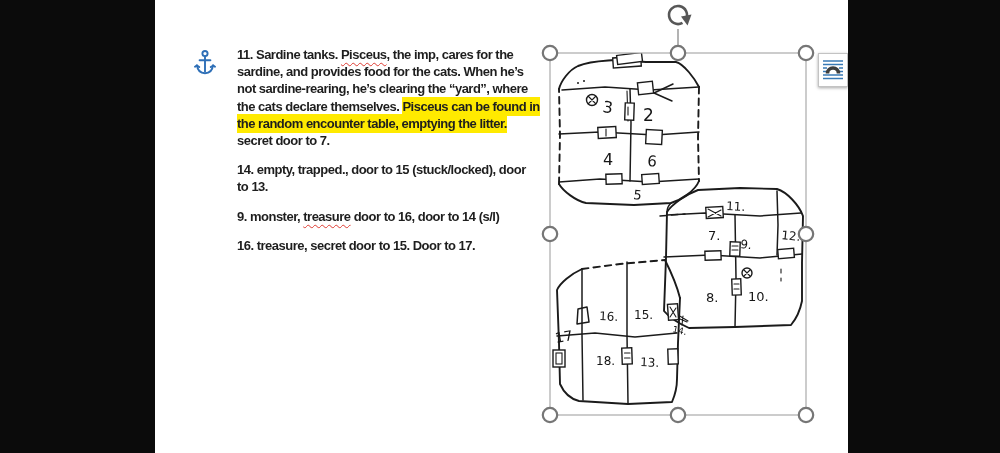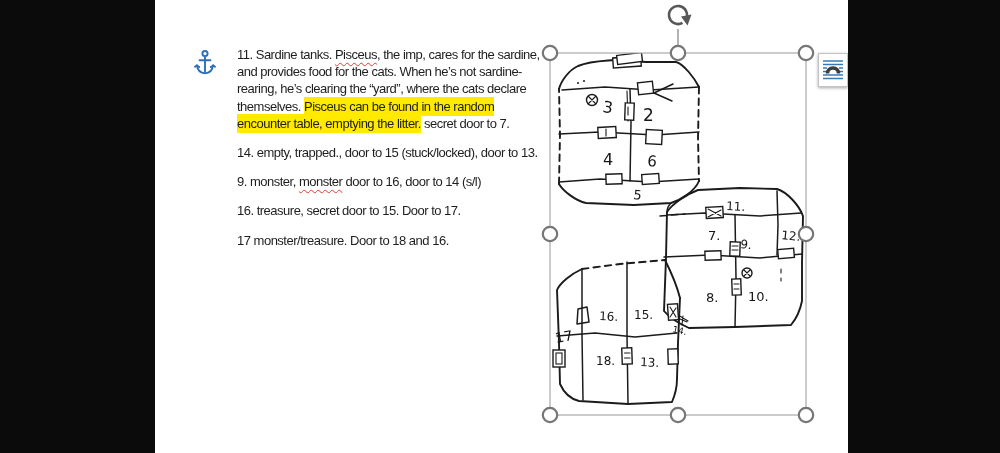--- a/index.html
+++ b/index.html
@@ -4,21 +4,21 @@
 <style>
   html,body{margin:0;padding:0;background:#000;}
   #stage{position:relative;width:1000px;height:453px;background:#ffffff;overflow:hidden;
          font-family:"Liberation Sans","DejaVu Sans",sans-serif;}
   .letterbox{position:absolute;top:0;height:453px;background:#0b0b0b;}
   #bar-left{left:0;width:155px;}
   #bar-right{left:848px;width:152px;}
 
   
   #doc-text{position:absolute;left:237px;top:46px;width:303px;color:#1e1e1e;
-            font-size:13px;line-height:17.2px;letter-spacing:-0.5px;}
+            font-size:13px;line-height:17.2px;letter-spacing:-0.5px;font-weight:bold;}
   #doc-text p{margin:0 0 12px 0;}
   .hl{background:#ffea00;padding:2px 0;}
   .sp{text-decoration-line:underline;text-decoration-style:wavy;
       text-decoration-color:#dd3b32;text-decoration-thickness:1px;text-underline-offset:2.5px;}
 
   
   #anchor{position:absolute;left:194px;top:49px;}
 
   
   #map{position:absolute;left:550px;top:53px;}
@@ -52,23 +52,22 @@
       <line x1="5.6" y1="11.2" x2="16.4" y2="11.2"></line>
       <path d="M 3,16.4 C 3.6,21.6 6.6,24.2 11,24.2 C 15.4,24.2 18.4,21.6 19,16.4"></path>
       <path d="M 3,16.4 l -2,1.4 M 3,16.4 l 2.2,1.7"></path>
       <path d="M 19,16.4 l 2,1.4 M 19,16.4 l -2.2,1.7"></path>
     </g>
   </svg>
 
   <div id="doc-text">
       <p><span>11. Sardine tanks. </span><span class="sp">Pisceus</span><span>, the imp, cares for the sardine, and provides food for the cats. When he’s not sardine-rearing, he’s clearing the “yard”, where the cats declare themselves. </span><span class="hl sp">Pisceus</span><span class="hl"> can be found in the random encounter table, emptying the litter.</span><span> secret door to 7.</span></p>
       <p><span>14. empty, trapped., door to 15 (stuck/locked), door to 13.</span></p>
-      <p><span>9. monster, </span><span class="sp">monster</span><span> door to 16, door to 14 (s/l)</span></p>
+      <p><span>9. monster, </span><span class="sp">treasure</span><span> door to 16, door to 14 (s/l)</span></p>
       <p><span>16. treasure, secret door to 15. Door to 17.</span></p>
-      <p><span>17 monster/treasure. Door to 18 and 16.</span></p>
     </div>
 
   <svg id="map" width="256" height="362" viewBox="0 0 256 362">
 
     <g>
       <path class="outline" d="M 9,36 C 11,28 19,17 28,13 C 40,8 52,8 64,7 L 96,9 126,9 C 134,11 145,26 149,34"></path>
       <path class="outline dash" d="M 149,34 L 148,85 149,128"></path>
       <path class="outline" d="M 149,128 C 145,138 131,147 121,150 L 84,152 36,150 C 26,148 13,138 9,131"></path>
       <path class="outline dash" d="M 9,131 L 10,82 9,36"></path>
       <path class="wall" d="M 12,37 L 55,34 100,37 149,34"></path>

